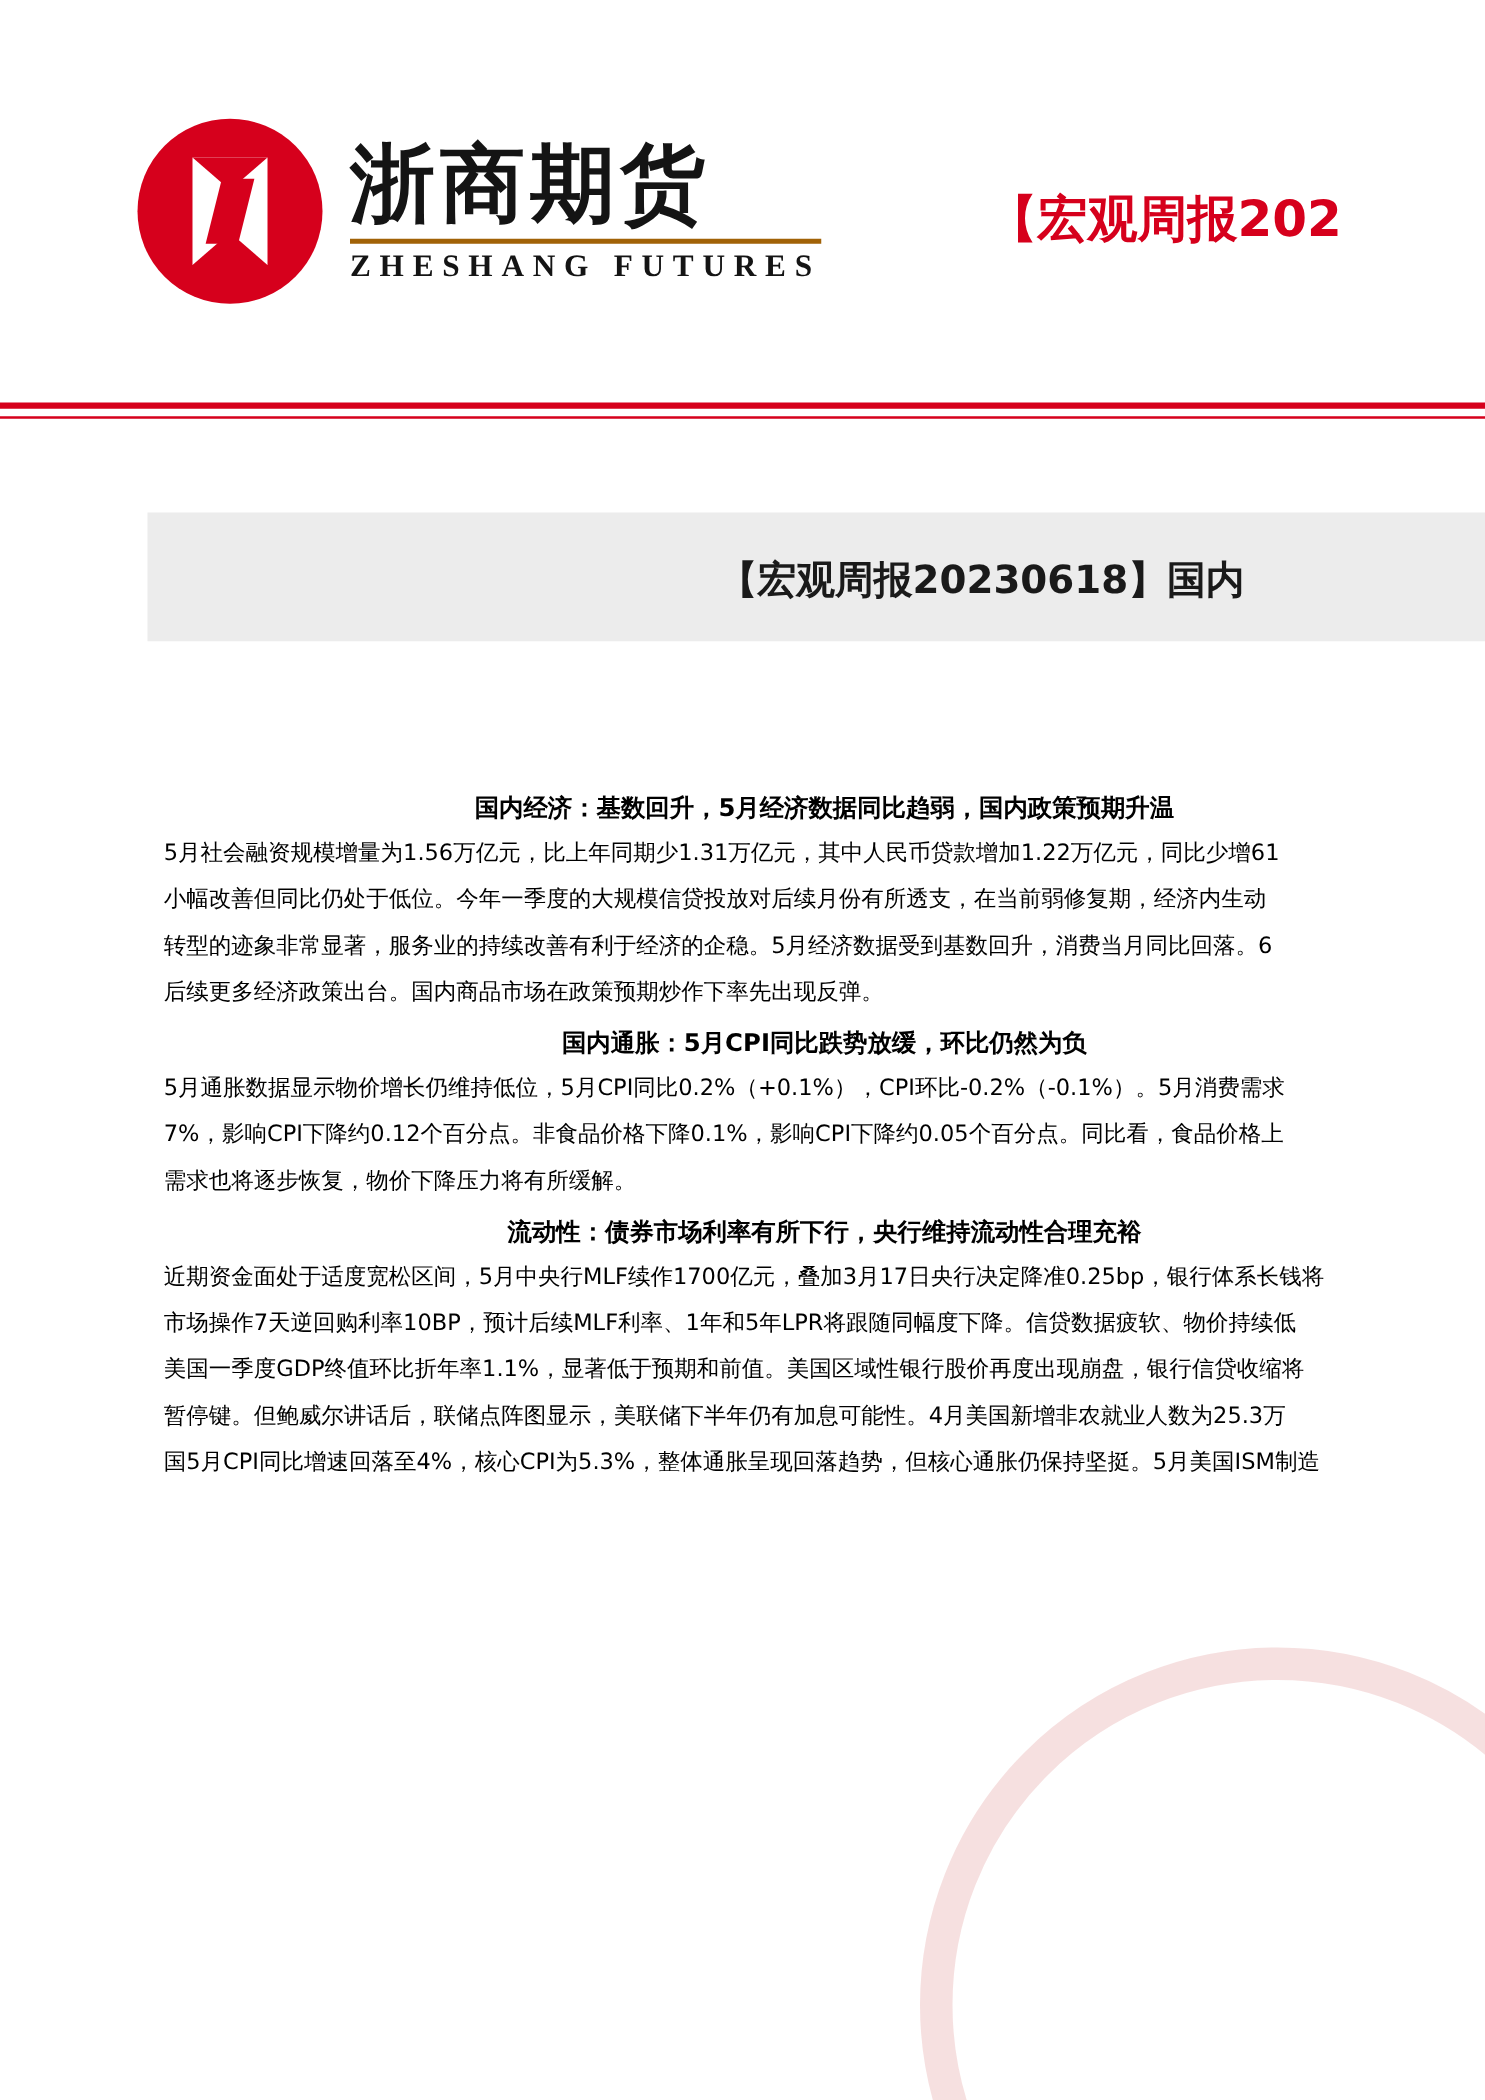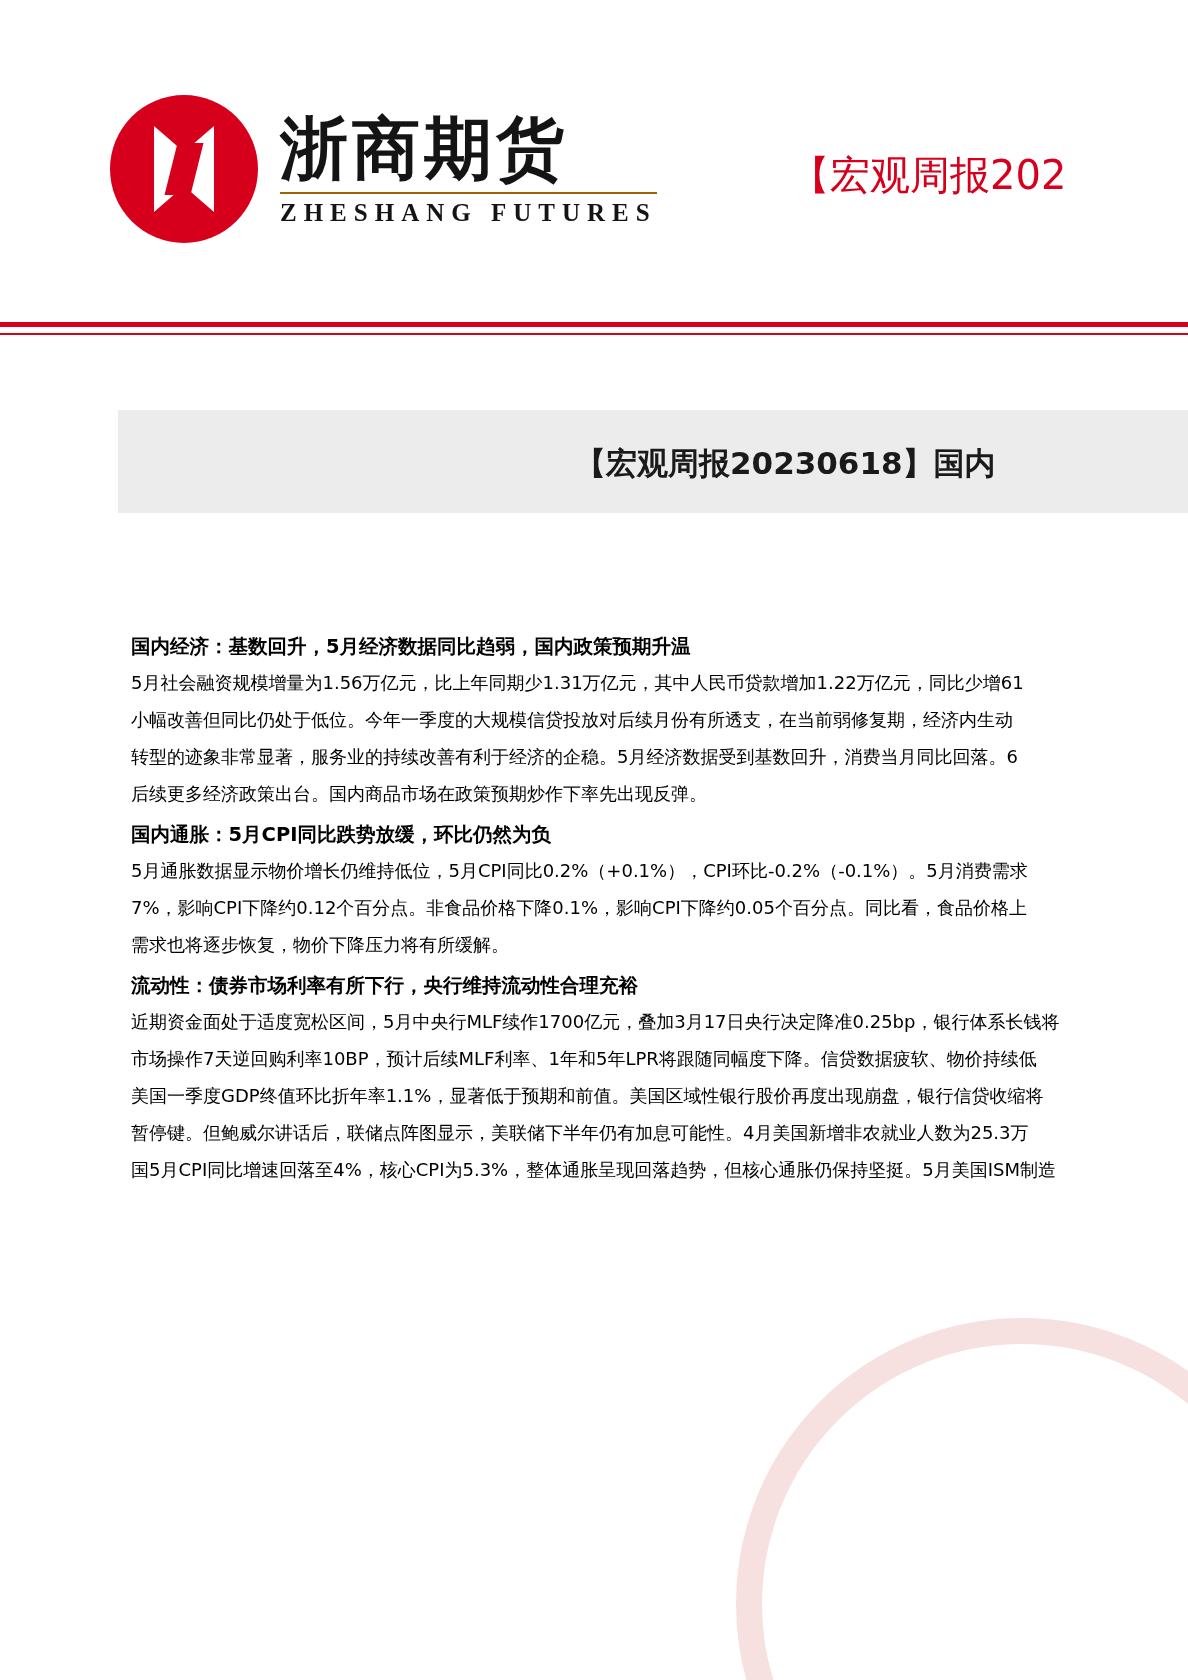--- a/index.html
+++ b/index.html
@@ -91,32 +91,32 @@
     letter-spacing: 4px;
     color: #141414;
     line-height: 1.12;
   }
   .logo-en {
     font-family: "Liberation Serif", serif;
     font-size: 25px;
     font-weight: bold;
     letter-spacing: 7px;
     color: #141414;
-    border-top: 2px solid #a16207;
+    border-top: 4px solid #a16207;
     padding-top: 5px;
     margin-top: 4px;
     text-align: center;
   }
   .header-title {
     position: absolute;
     left: 790px;
     top: 148px;
     font-family: "DejaVu Sans", sans-serif;
     font-size: 40px;
-    font-weight: normal;
+    font-weight: bold;
     color: #d6001c;
     white-space: nowrap;
   }
   .rule-top {
     position: absolute;
     left: 0;
     top: 322px;
     width: 1188px;
     height: 5px;
     background: #d6001c;
@@ -159,20 +159,21 @@
     width: 1057px;
   }
   .sec-head {
     font-family: "DejaVu Sans", sans-serif;
     font-size: 19.5px;
     font-weight: bold;
     color: #000000;
     line-height: 34px;
     white-space: nowrap;
     margin-top: 6px;
+    text-align: center;
   }
   .sec-head:first-child { margin-top: 0; }
   .para {
     font-family: "DejaVu Sans", sans-serif;
     font-size: 18px;
     color: #000000;
     line-height: 37px;
     white-space: nowrap;
     overflow: hidden;
   }

